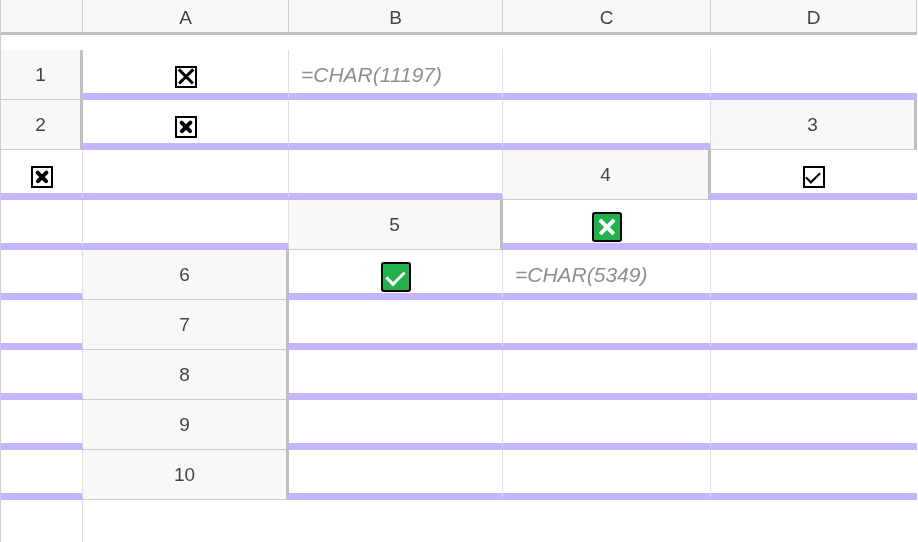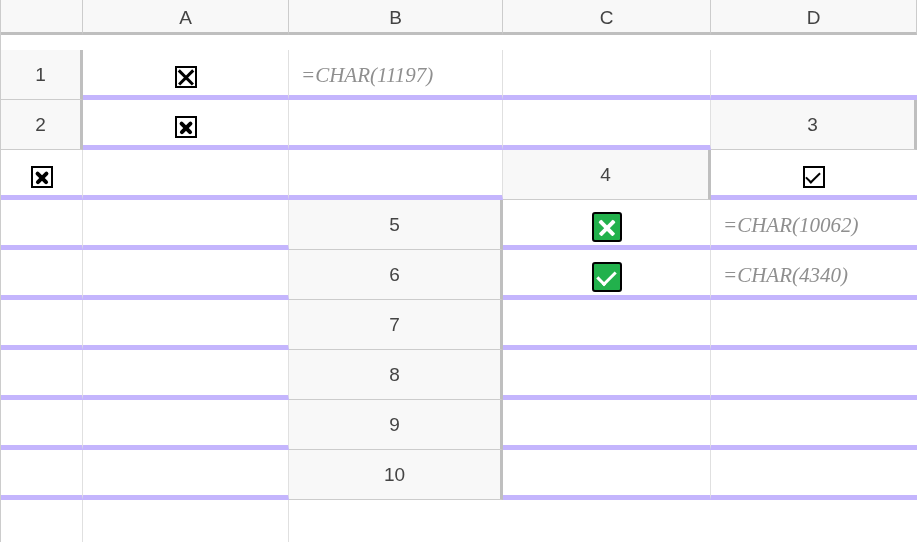--- a/index.html
+++ b/index.html
@@ -38,29 +38,28 @@
       background: #f8f8f8;
       border-right: 3px solid #bfbfbf;
       border-bottom: 1px solid #ccc;
       text-align: center;
       color: #444;
       font-size: 19px;
       line-height: 50px;
     }
     .cell {
       border-right: 1px solid #e0e0e0;
-      border-bottom: 5px solid #c4b5fd;
+      border-bottom: 7px solid #c4b5fd;
       padding: 0 12px;
       line-height: 50px;
       color: #8f8f8f;
       font-style: italic;
       font-size: 21px;
       overflow: hidden;
       white-space: nowrap;
-      font-family: Liberation Serif, serif;
     }
     .cell:nth-child(5n) { border-right: none; }
     .cell.colA {
       text-align: center;
       font-style: normal;
       color: #000;
       font-size: 24px;
       padding: 0;
     }
     .cell.colA .icon-holder {
@@ -161,29 +160,28 @@
   <div class="cell colA"><span class="icon-holder">
         <span class="box-check"></span>
       </span></div>
   <div class="cell"></div>
   <div class="cell"></div>
 
   <div class="rowhead">5</div>
   <div class="cell colA"><span class="icon-holder">
         <span class="green-box x"></span>
       </span></div>
-  <div class="cell">=CHAR(10062)</div>
   <div class="cell"></div>
   <div class="cell"></div>
 
   <div class="rowhead">6</div>
   <div class="cell colA"><span class="icon-holder">
         <span class="green-box check"></span>
       </span></div>
-  <div class="cell">=CHAR(4340)</div>
+  <div class="cell">=CHAR(5349)</div>
   <div class="cell"></div>
   <div class="cell"></div>
 
   <div class="rowhead">7</div>
   <div class="cell colA"></div>
   <div class="cell"></div>
   <div class="cell"></div>
   <div class="cell"></div>
 
   <div class="rowhead">8</div>

